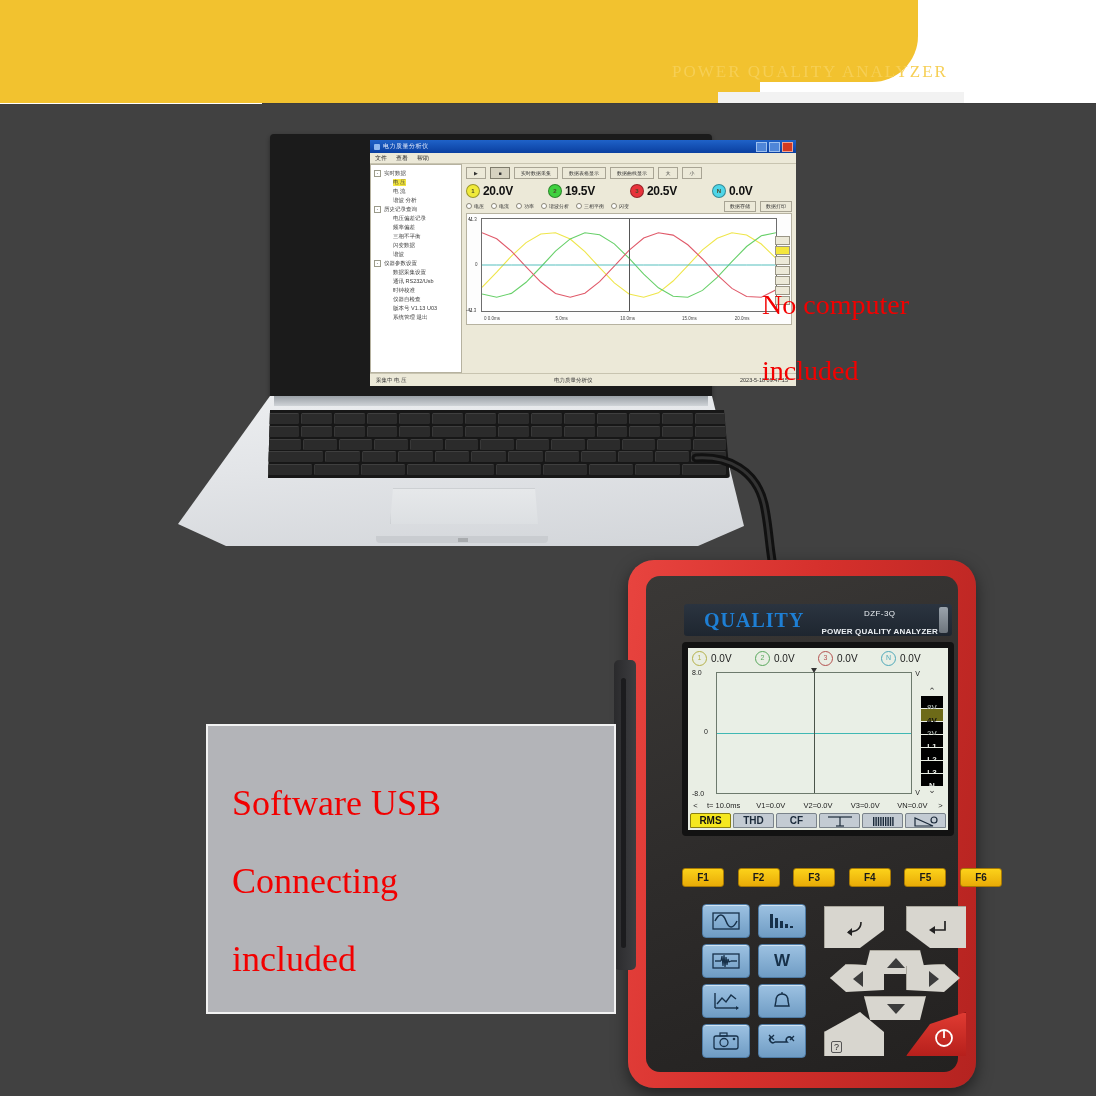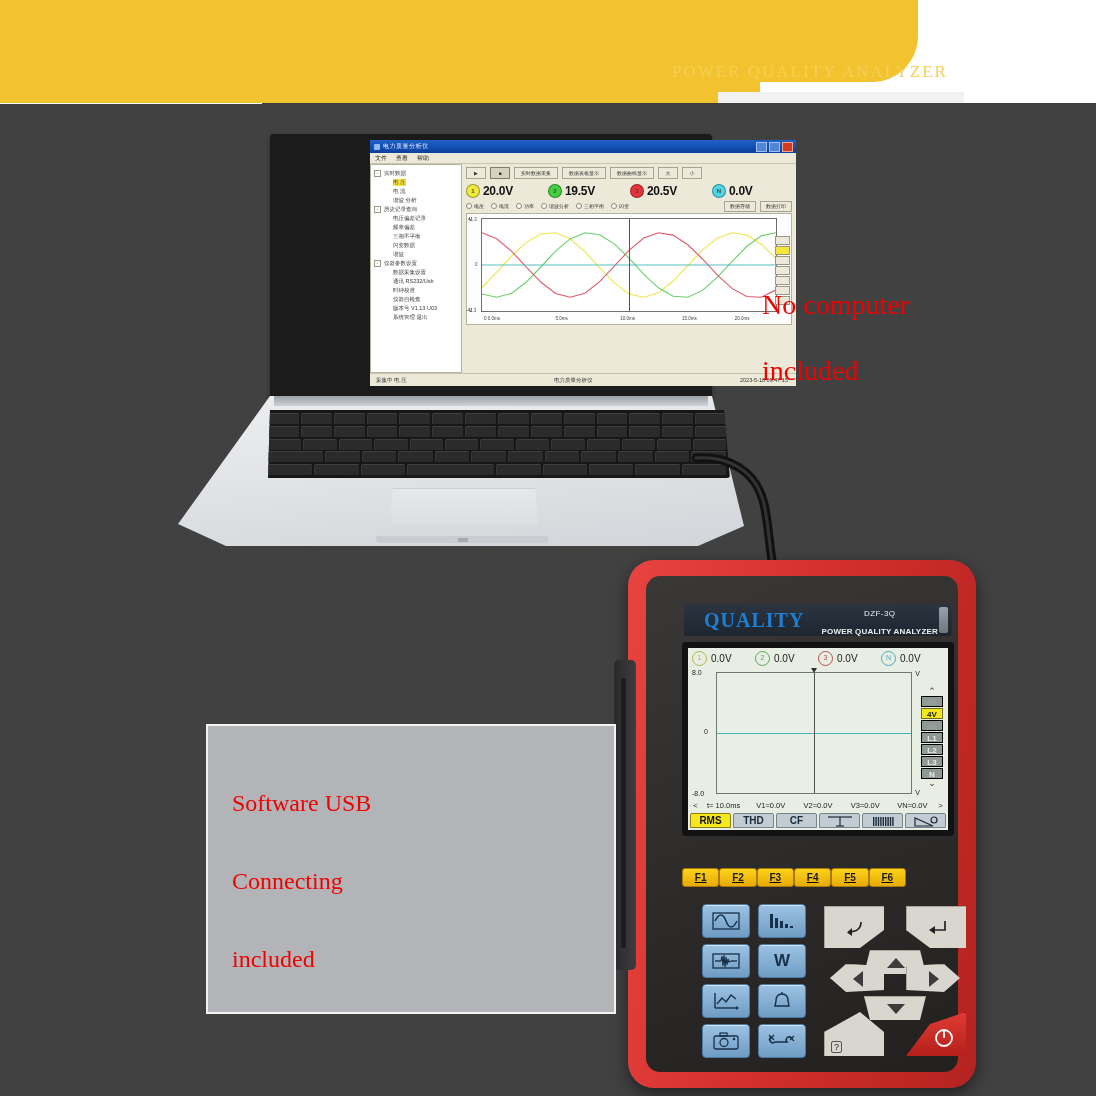--- a/index.html
+++ b/index.html
@@ -288,21 +288,21 @@
   .lcd-vunit{position:absolute;right:24px;font-size:7px;color:#222;}
   #lcd-vtop{top:2px;}
   #lcd-vbot{bottom:2px;}
   #lcd-sidemenu{
     position:absolute;right:0;top:20px;width:24px;
     display:flex;flex-direction:column;align-items:center;gap:1px;
   }
   #lcd-sidemenu .sm{
     width:22px;height:11px;background:#8f9a94;color:#e8ece6;
     font-size:8px;font-weight:bold;line-height:11px;text-align:center;
-    border:1px solid #000000;box-sizing:border-box;
+    border:6px solid #000000;box-sizing:border-box;
   }
   #lcd-sidemenu .sm.on{background:#f5e71e;color:#111;border-color:#6d6a18;}
   #lcd-sidemenu .sm.dim{color:#9aa39d;}
   #lcd-sidemenu .chev{font-size:9px;line-height:7px;color:#3a3a3a;}
   #lcd-readout{
     height:15px;display:flex;align-items:center;
     padding:0 3px;box-sizing:border-box;font-size:7.5px;color:#1b1b1b;
   }
   #lcd-readout .ro{flex:1;text-align:center;white-space:nowrap;}
   #lcd-readout .arr{flex:0 0 auto;width:9px;text-align:center;}
@@ -312,22 +312,22 @@
   #lcd-tabs .tab{
     flex:1;background:#c3cbd3;border:1px solid #7a838b;border-radius:2px 2px 0 0;
     display:flex;align-items:center;justify-content:center;
     font-size:10px;font-weight:bold;color:#1b2a3a;
   }
   #lcd-tabs .tab.on{background:#f5e71e;border-color:#8a7f10;color:#111;}
   #lcd-tabs .tab svg{display:block;}
 
   
   #fkeys{
-    position:absolute;left:36px;top:292px;width:224px;height:18px;
-    display:flex;justify-content:space-between;align-items:center;text-decoration:underline;
+    position:absolute;left:36px;top:292px;width:320px;height:18px;
+    display:flex;justify-content:space-between;align-items:center;
   }
   #fkeys .fk{
     width:40px;height:17px;background:linear-gradient(#fcd21a,#e8ab07);
     border-radius:3px;border:1px solid #a87a04;
     font-size:10px;font-weight:bold;color:#1a1a1a;
     display:flex;align-items:center;justify-content:center;
   }
 
   
   #keypad{position:absolute;left:30px;top:324px;width:288px;height:164px;}
@@ -400,21 +400,21 @@
     font-family:"Liberation Serif", serif;
     font-size:28px;color:#f20000;line-height:66px;
   }
   #panel-usb{
     position:absolute;left:206px;top:724px;width:410px;height:290px;
     background:#b3b4b8;border:2px solid #f2f2f2;box-sizing:border-box;
     padding:38px 0 0 24px;
   }
   #panel-usb .pl{
     font-family:"Liberation Serif", serif;
-    font-size:24px;color:#f20000;line-height:78px;white-space:nowrap;
+    font-size:36px;color:#f20000;line-height:78px;white-space:nowrap;
   }
 </style>
 </head>
 <body>
 
 <div id="header-band">
   <div id="header-yellow"></div>
   <div id="header-yellow-lower"></div>
   <div id="header-white-notch"></div>
   <div id="header-watermark">POWER QUALITY ANALYZER</div>

